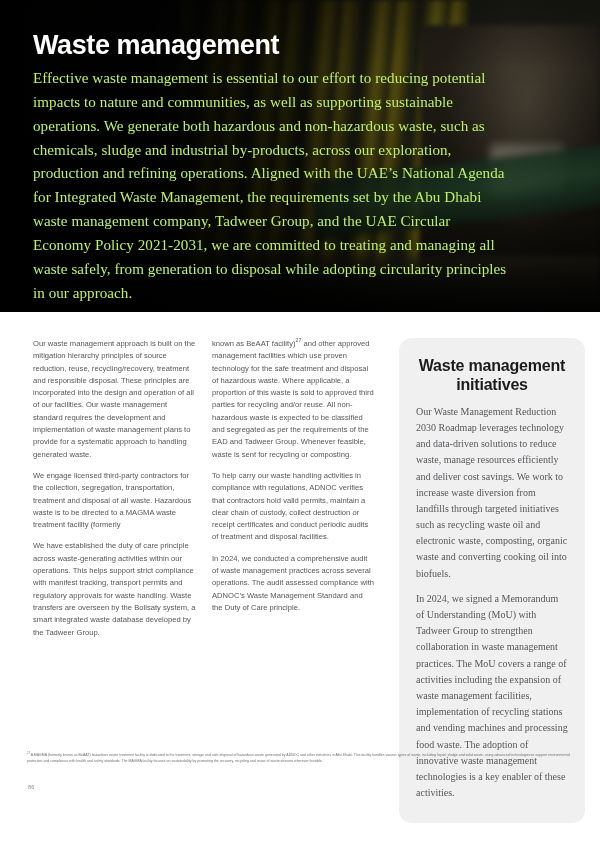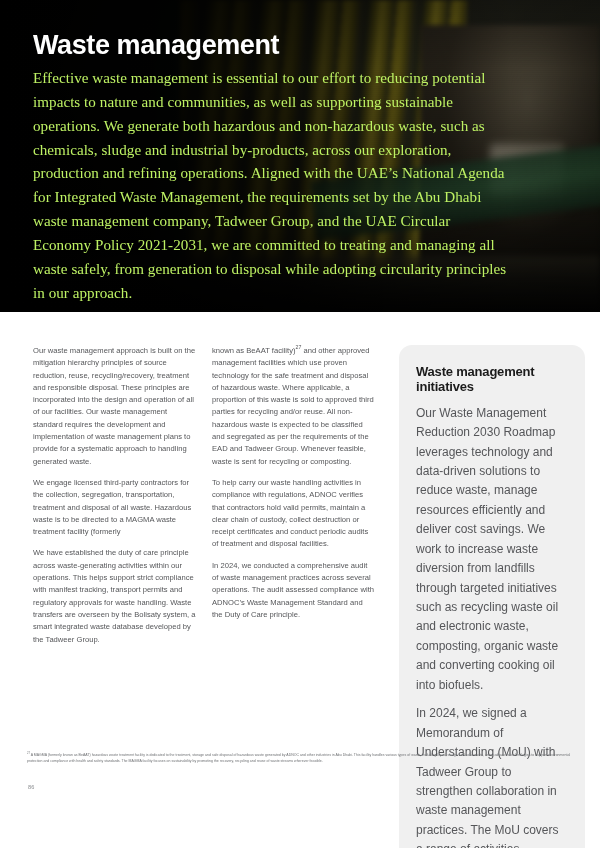--- a/index.html
+++ b/index.html
@@ -100,21 +100,21 @@
     letter-spacing: .05px;
     max-width: 478px;
   }
 
   
   .sheet {
     position: relative;
     width: 600px;
     height: 536px;
     background: #ffffff;
-    padding: 33px 26px 0 33px;
+    padding: 26px 26px 0 33px;
   }
   .columns {
     display: flex;
     align-items: flex-start;
     gap: 16px;
   }
   .col {
     width: 163px;
     flex: 0 0 163px;
   }
@@ -135,32 +135,34 @@
   
   .callout {
     width: 186px;
     flex: 0 0 186px;
     margin-left: 8px;
     background: #f0f0f0;
     border-radius: 13px;
     padding: 19px 17px 22px 17px;
   }
   .callout-title {
-    font-size: 13px;
+    font-size: 16px;
     font-weight: 700;
     line-height: 1.18;
     color: #1b1b1b;
     letter-spacing: -0.2px;
     margin-bottom: 9px;
+    text-align: center;
   }
   .callout p {
-    font-size: 12px;
+    font-size: 10px;
     line-height: 1.62;
     color: #555659;
     margin-bottom: 9px;
+    font-family: Liberation Serif, serif;
   }
   .callout p:last-child { margin-bottom: 0; }
 
   
   .footnote {
     position: absolute;
     left: 27px;
     top: 440px;
     width: 546px;
     font-size: 3.5px;

